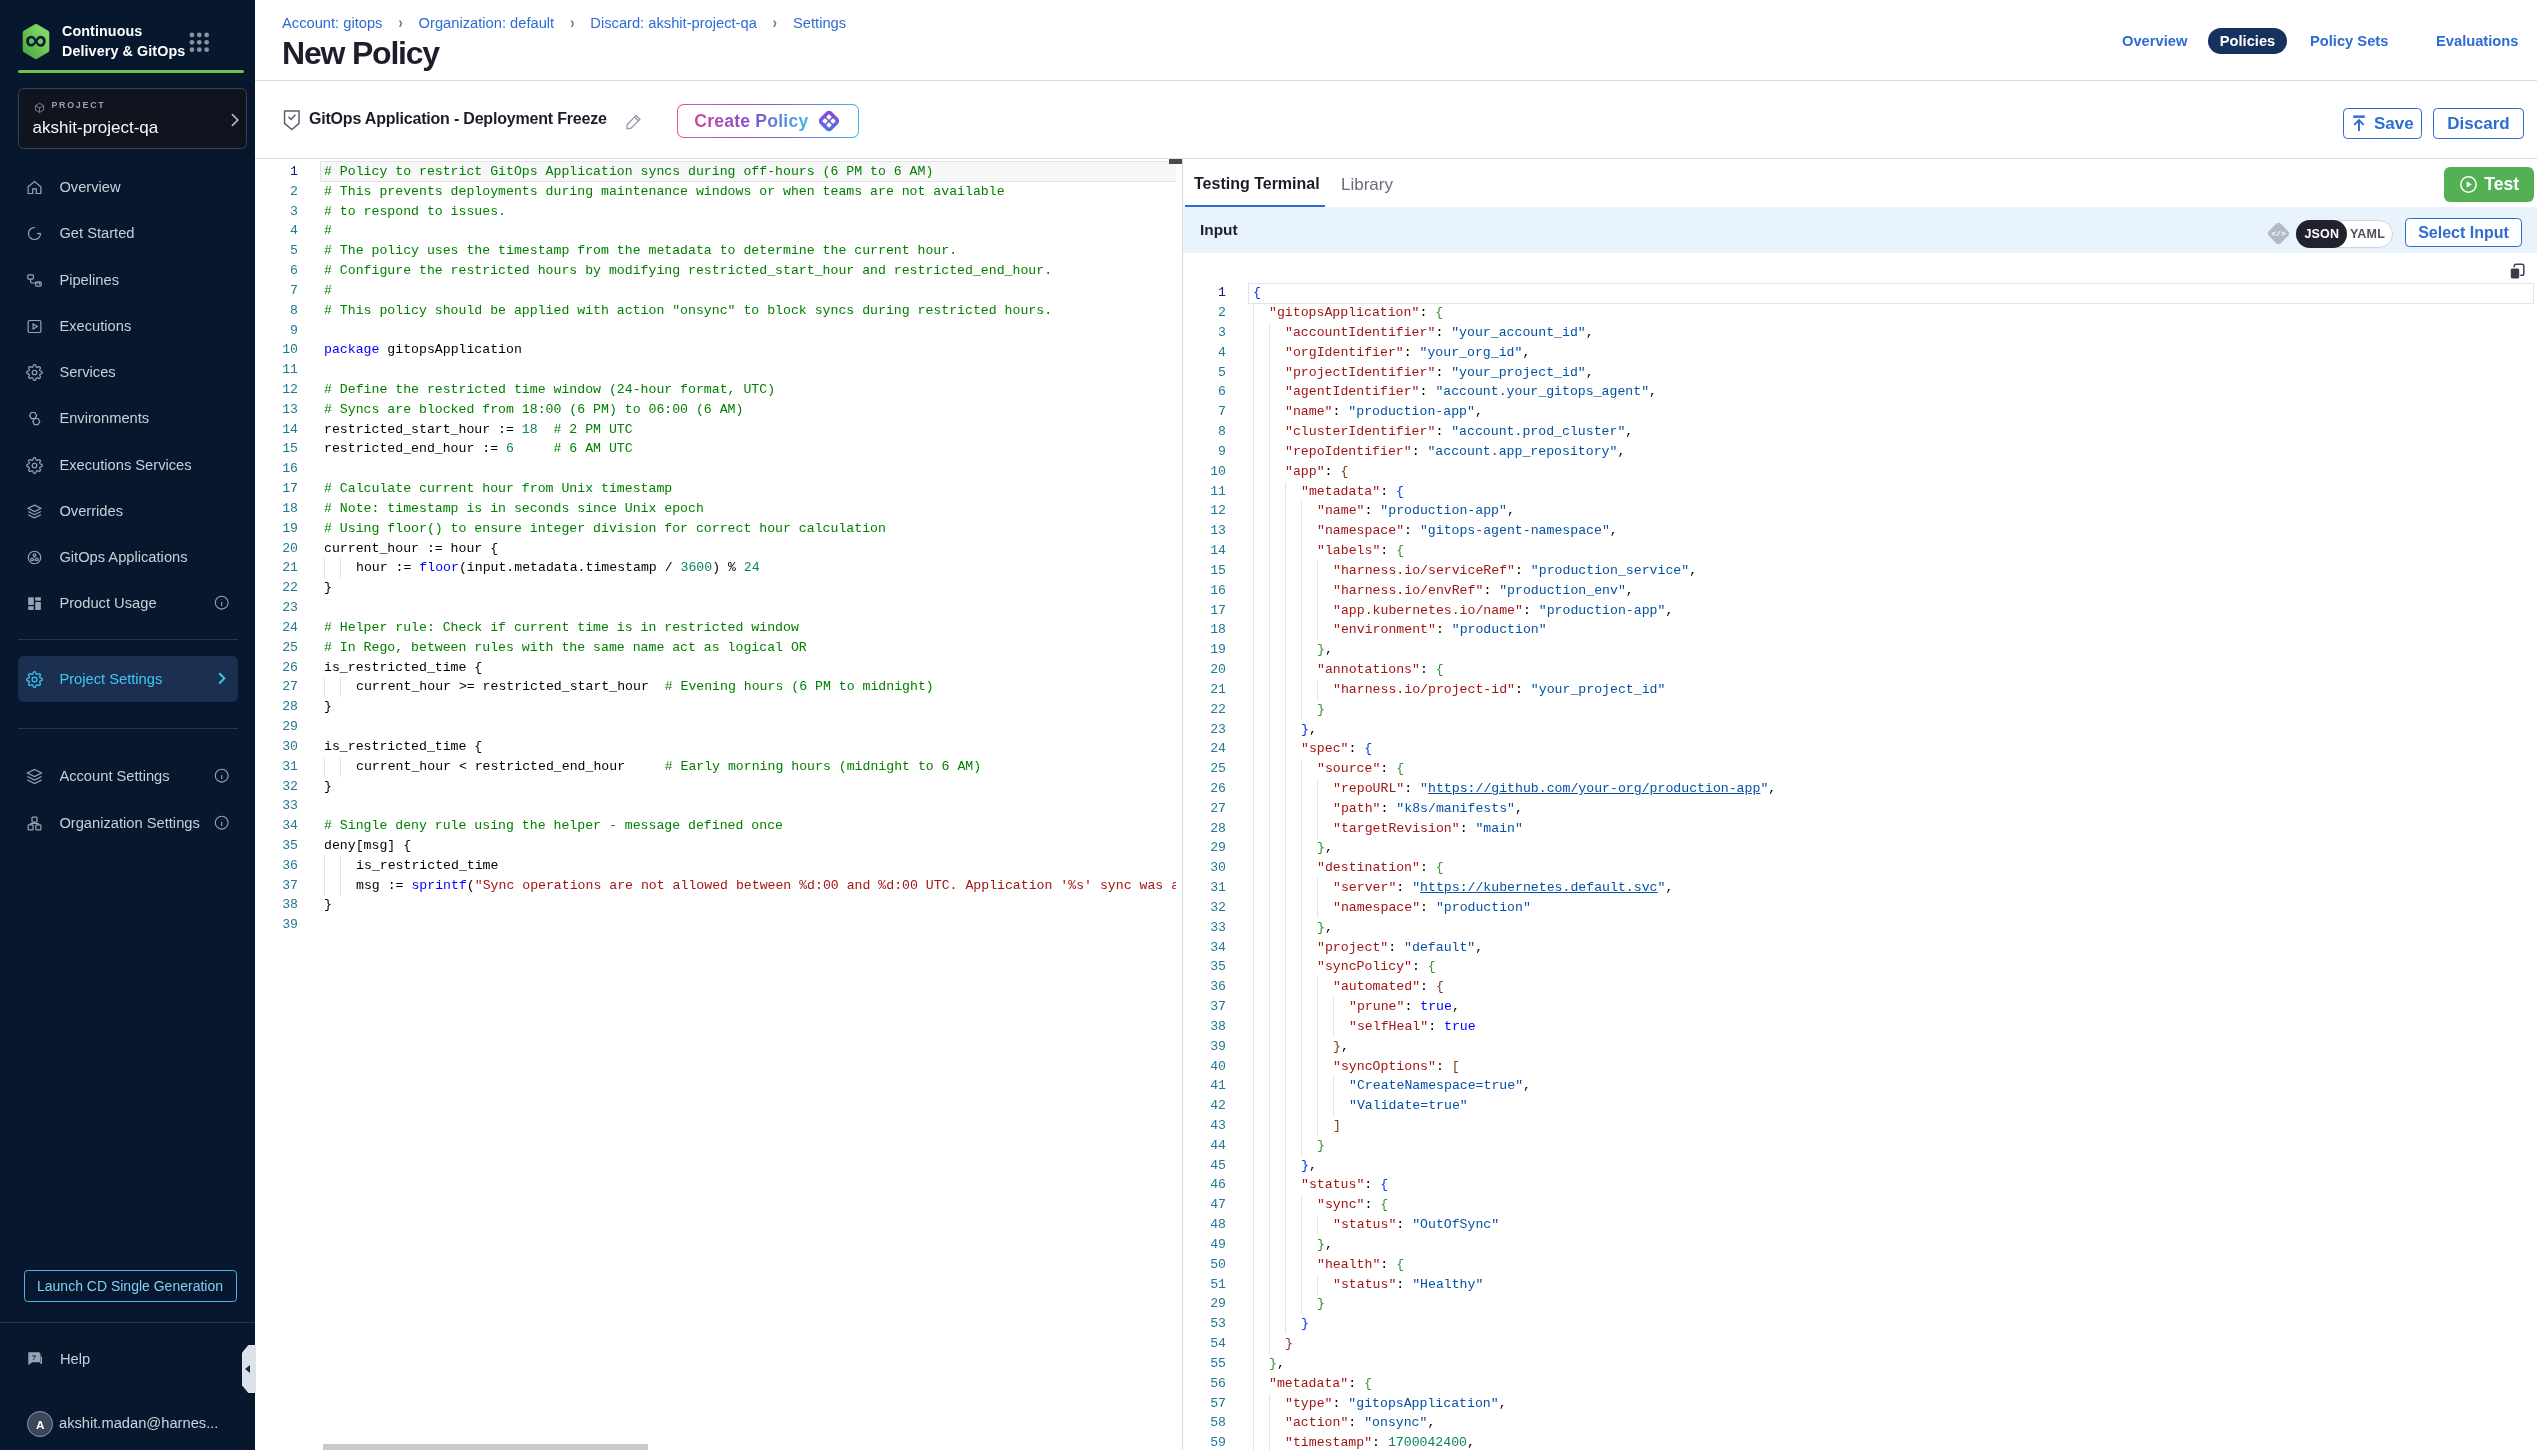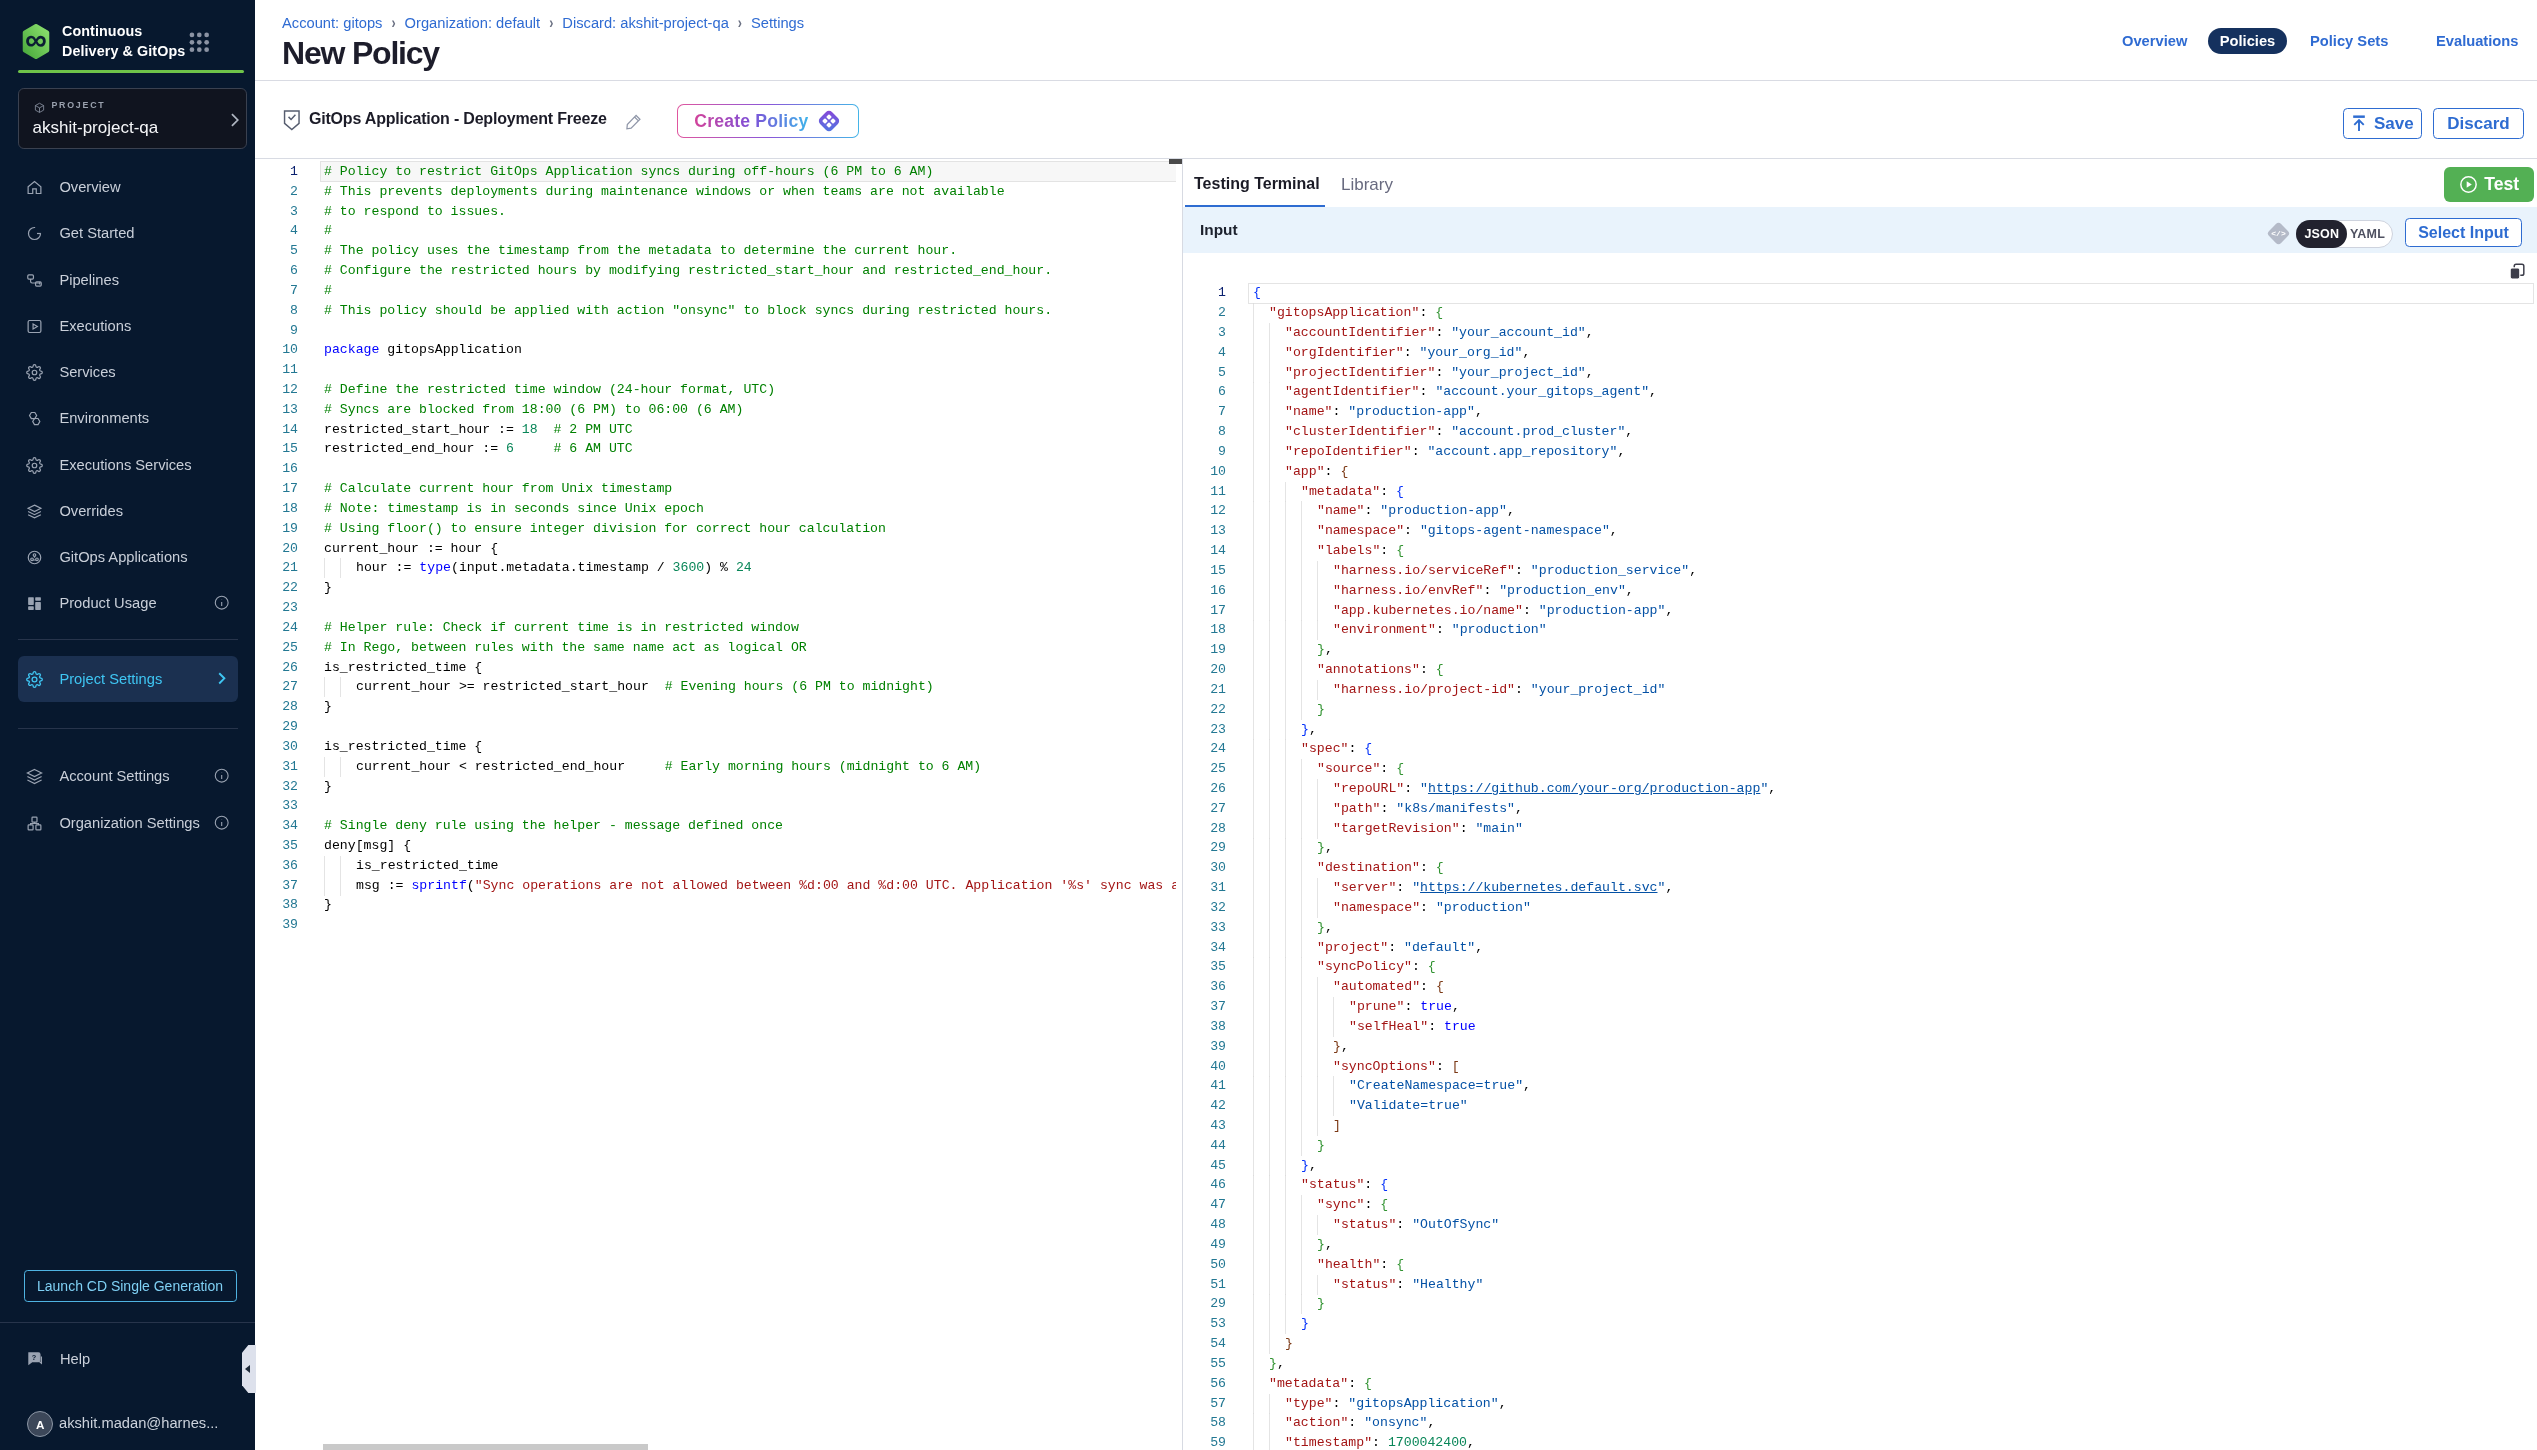--- a/index.html
+++ b/index.html
@@ -29,21 +29,21 @@
   color:#7fd0f4;font-size:14px;display:flex;align-items:center;justify-content:center}
 #helpdiv{position:absolute;left:0;top:1322px;width:255px;height:0.7px;background:#27344b}
 #avatar{position:absolute;left:27px;top:1411px;width:26.4px;height:26.4px;border-radius:50%;background:#3c4759;color:#fff;
   font-size:11.7px;font-weight:700;display:flex;align-items:center;justify-content:center;border:0.7px solid #8d97a6}
 #email{position:absolute;left:59px;top:1415px;font-size:14.7px;color:#ccd2dc}
 #collapse{position:absolute;left:242px;top:1345px;width:14px;height:48px;background:#dde1ec;
   clip-path:polygon(100% 0,100% 100%,45% 100%,0 84%,0 16%,45% 0)}
 #collapse:after{content:"";position:absolute;left:2.9px;top:20px;border-right:5.9px solid #1e2a3a;border-top:4.4px solid transparent;border-bottom:4.4px solid transparent}
 
 
-#crumbs{position:absolute;left:282px;top:15.4px;display:flex;gap:9px;font-size:14.7px;align-items:center}
+#crumbs{position:absolute;left:282px;top:15.4px;display:flex;gap:16px;font-size:14.7px;align-items:center}
 #crumbs a{color:#2f6bd2;text-decoration:none}
 #crumbs .sep{color:#6b7183;font-size:12.5px;font-weight:700;transform:scaleY(1.25)}
 #title{position:absolute;left:282px;top:40px;font-size:32px;line-height:26.4px;font-weight:700;color:#1d1d2b;letter-spacing:-1.2px}
 #hborder1{position:absolute;left:255px;top:80px;width:2283px;height:0.7px;background:#d9dbe3}
 #hborder2{position:absolute;left:255px;top:158px;width:2283px;height:0.7px;background:#d8dbe3}
 .tab{position:absolute;top:34px;font-size:14.7px;line-height:14.7px;font-weight:600;color:#2f6bd2}
 #pill{position:absolute;left:2208px;top:28px;width:79px;height:26.4px;border-radius:13.2px;background:#15315e;
   color:#fff;font-size:14.7px;font-weight:600;display:flex;align-items:center;justify-content:center}
 #polname{position:absolute;left:309px;top:109px;font-size:16px;line-height:20.6px;font-weight:700;color:#1c1c28;letter-spacing:-0.2px}
 #shieldic{position:absolute;left:283px;top:110px}
@@ -391,21 +391,21 @@
 <div class="ln" style="top:201px"></div>
 <div class="ln" style="top:221px"><i class="c"># Define the restricted time window (24-hour format, UTC)</i></div>
 <div class="ln" style="top:241px"><i class="c"># Syncs are blocked from 18:00 (6 PM) to 06:00 (6 AM)</i></div>
 <div class="ln" style="top:261px">restricted_start_hour := <i class="n">18</i>  <i class="c"># 2 PM UTC</i></div>
 <div class="ln" style="top:280px">restricted_end_hour := <i class="n">6</i>     <i class="c"># 6 AM UTC</i></div>
 <div class="ln" style="top:300px"></div>
 <div class="ln" style="top:320px"><i class="c"># Calculate current hour from Unix timestamp</i></div>
 <div class="ln" style="top:340px"><i class="c"># Note: timestamp is in seconds since Unix epoch</i></div>
 <div class="ln" style="top:360px"><i class="c"># Using floor() to ensure integer division for correct hour calculation</i></div>
 <div class="ln" style="top:380px">current_hour := hour {</div>
-<div class="ln" style="top:399px"><i class="g"></i><i class="g"></i>hour := <i class="k">type</i>(input.metadata.timestamp / <i class="n">3600</i>) % <i class="n">24</i></div>
+<div class="ln" style="top:399px"><i class="g"></i><i class="g"></i>hour := <i class="k">floor</i>(input.metadata.timestamp / <i class="n">3600</i>) % <i class="n">24</i></div>
 <div class="ln" style="top:419px">}</div>
 <div class="ln" style="top:439px"></div>
 <div class="ln" style="top:459px"><i class="c"># Helper rule: Check if current time is in restricted window</i></div>
 <div class="ln" style="top:479px"><i class="c"># In Rego, between rules with the same name act as logical OR</i></div>
 <div class="ln" style="top:499px">is_restricted_time {</div>
 <div class="ln" style="top:518px"><i class="g"></i><i class="g"></i>current_hour &gt;= restricted_start_hour  <i class="c"># Evening hours (6 PM to midnight)</i></div>
 <div class="ln" style="top:538px">}</div>
 <div class="ln" style="top:558px"></div>
 <div class="ln" style="top:578px">is_restricted_time {</div>
 <div class="ln" style="top:598px"><i class="g"></i><i class="g"></i>current_hour &lt; restricted_end_hour     <i class="c"># Early morning hours (midnight to 6 AM)</i></div>

